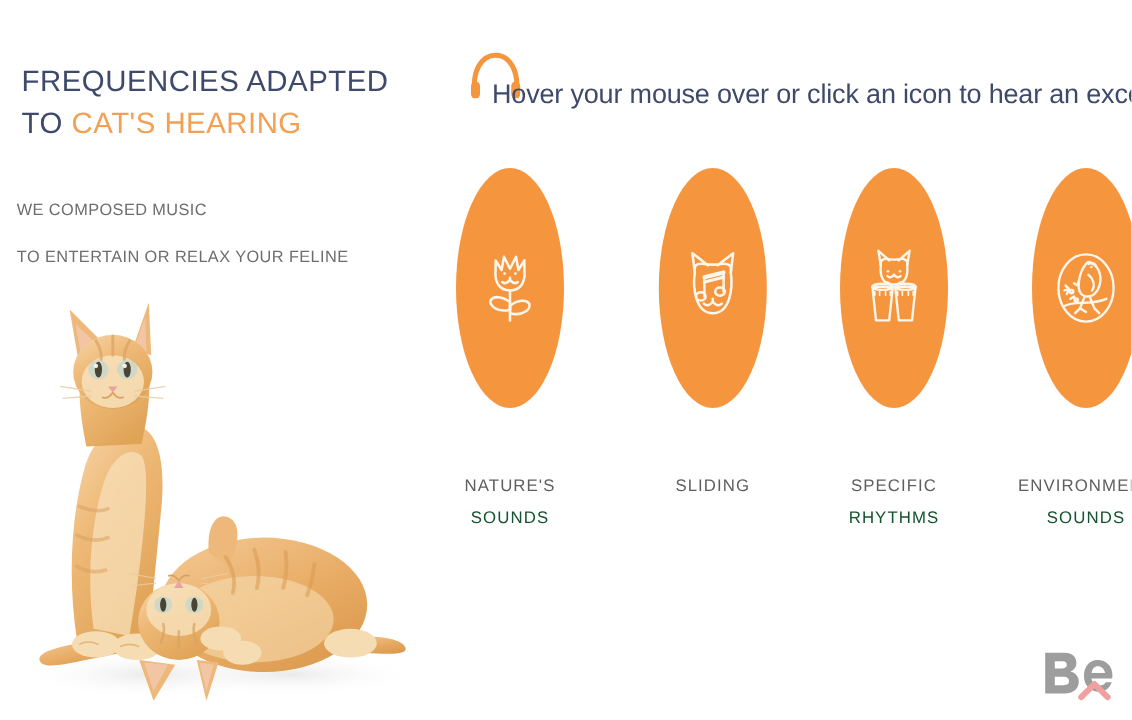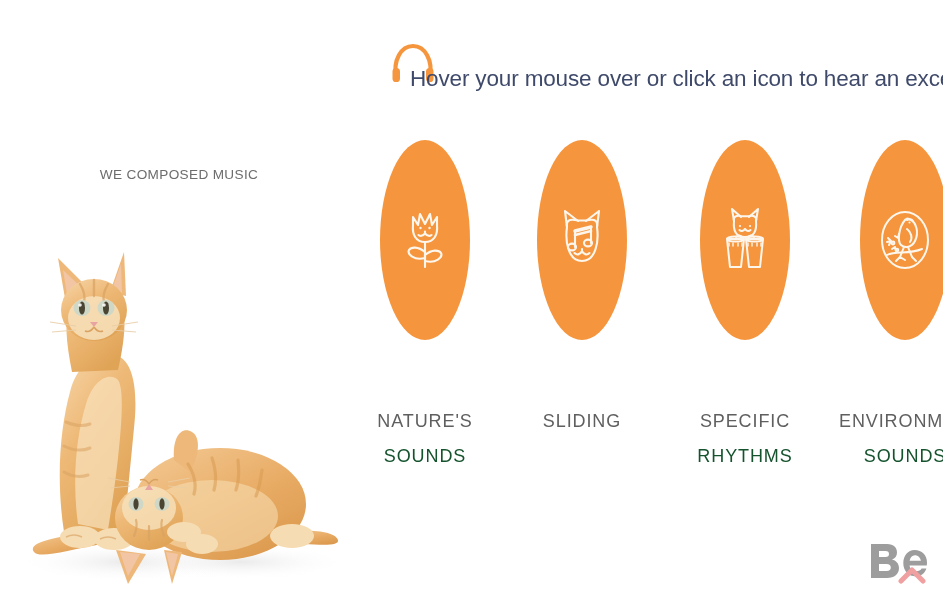--- a/index.html
+++ b/index.html
@@ -46,21 +46,21 @@
     position: absolute;
     left: 14px;
     top: 156px;
     width: 330px;
     font-size: 13.6px;
     font-weight: 400;
     letter-spacing: 0.35px;
     line-height: 2.85;
     color: #6d6d6d;
   }
-  .subcopy span { display: block; white-space: nowrap; text-align: center; }
+  .subcopy span { display: block; white-space: nowrap; }
 
   
   .cat-photo {
     position: absolute;
     left: 6px;
     top: 232px;
     width: 348px;
     height: 366px;
     background: #ffffff;
     overflow: hidden;
@@ -108,21 +108,21 @@
     width: 591px;
     height: 300px;
   }
   .icon-cell {
     position: absolute;
     top: 0;
     width: 132px;
     text-align: center;
   }
   .cell-0 { left: 7px; }
-  .cell-1 { left: 164px; }
+  .cell-1 { left: 176px; }
   .cell-2 { left: 327px; }
   .cell-3 { left: 487px; }
 
   .ellipse {
     position: relative;
     width: 90px;
     height: 200px;
     margin: 0 auto;
     border-radius: 50% / 50%;
     background: #f5963e;
@@ -132,22 +132,22 @@
     position: absolute;
     left: 50%;
     top: 50%;
     transform: translate(-50%, -50%);
     width: 62px;
     height: 70px;
   }
   .ellipse .glyph svg { display: block; width: 100%; height: 100%; }
 
   .cap {
-    margin-top: 64px;
-    font-size: 18px;
+    margin-top: 51px;
+    font-size: 14px;
     letter-spacing: 0.9px;
     line-height: 1.95;
     color: #5f5f5f;
   }
   .cap .l2 { display: block; color: #14532d; }
 
   
   .behance {
     position: absolute;
     left: 868px;
@@ -157,23 +157,28 @@
   }
   .behance svg { display: block; }
 </style>
 </head>
 <body>
 
 <div id="page">
 
   <div class="left-col">
 
+    <div class="headline">
+      <span>FREQUENCIES ADAPTED</span>
+      <span class="line2"><span>TO </span><span class="accent">CAT'S HEARING</span></span>
+    </div>
 
     <div class="subcopy">
       <span>WE COMPOSED MUSIC</span>
+      <span>TO ENTERTAIN OR RELAX YOUR FELINE</span>
     </div>
 
     <div class="cat-photo">
       <svg viewBox="0 0 348 366" width="348" height="366" xmlns="http://www.w3.org/2000/svg">
         <defs>
           <linearGradient id="fur" x1="0" y1="0" x2="0.6" y2="1">
             <stop offset="0%" stop-color="#f7d7ab"></stop>
             <stop offset="45%" stop-color="#eeb977"></stop>
             <stop offset="100%" stop-color="#e0a457"></stop>
           </linearGradient>

